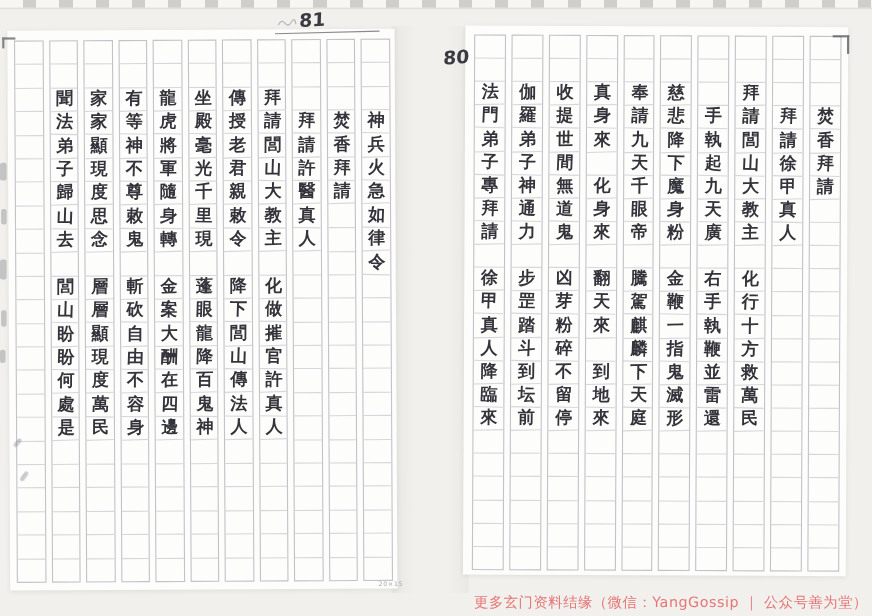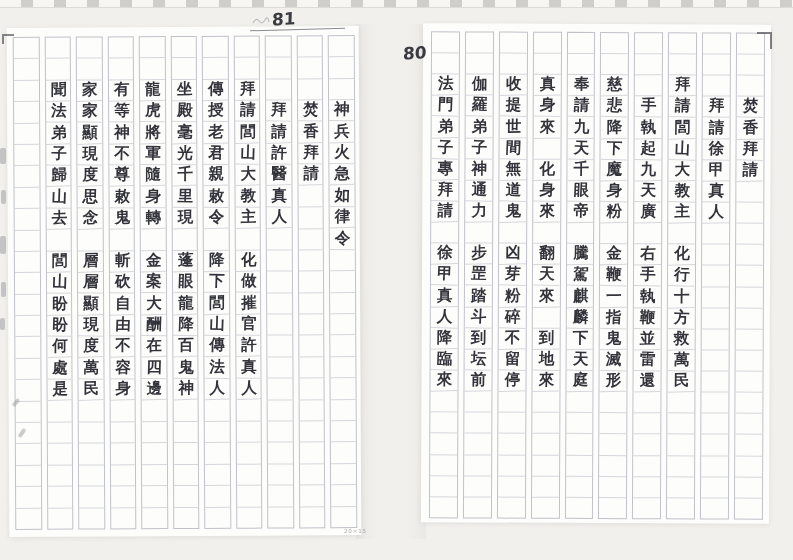--- a/index.html
+++ b/index.html
@@ -596,14 +596,15 @@
   <div class="corner-mark-right"></div>
   <div class="corner-mark-left"></div>
   <div class="edge-smudge" style="left:0;top:148px;width:6px;height:16px;"></div>
   <div class="edge-smudge" style="left:1px;top:190px;width:5px;height:14px;"></div>
   <div class="edge-smudge" style="left:0;top:236px;width:6px;height:18px;"></div>
   <div class="edge-smudge" style="left:1px;top:282px;width:5px;height:15px;"></div>
   <div class="edge-smudge" style="left:0;top:318px;width:5px;height:12px;"></div>
   <div class="edge-smudge" style="left:14px;top:398px;width:4px;height:9px;transform:rotate(40deg);"></div>
   <div class="edge-smudge" style="left:20px;top:428px;width:4px;height:10px;transform:rotate(35deg);"></div>
 
+  <div class="watermark">更多玄门资料结缘（微信：YangGossip ｜ 公众号善为堂）</div>
 
 </div>
 
 </body></html>

